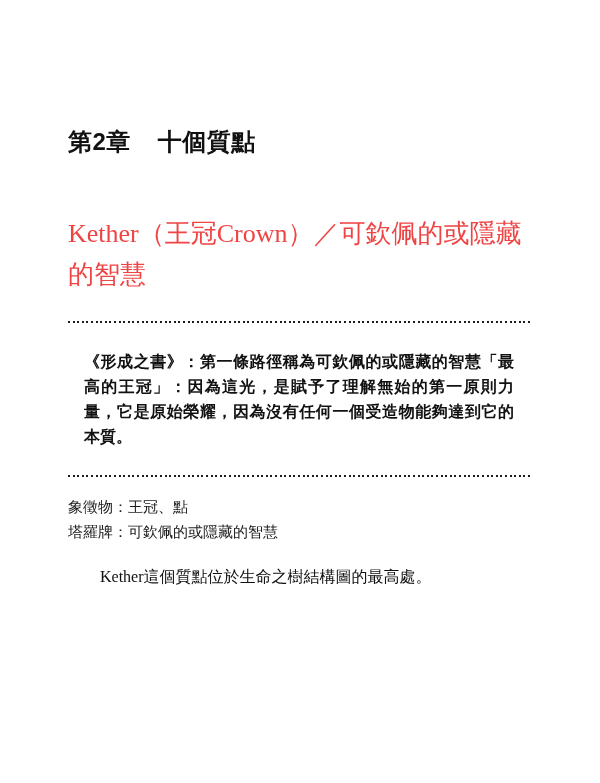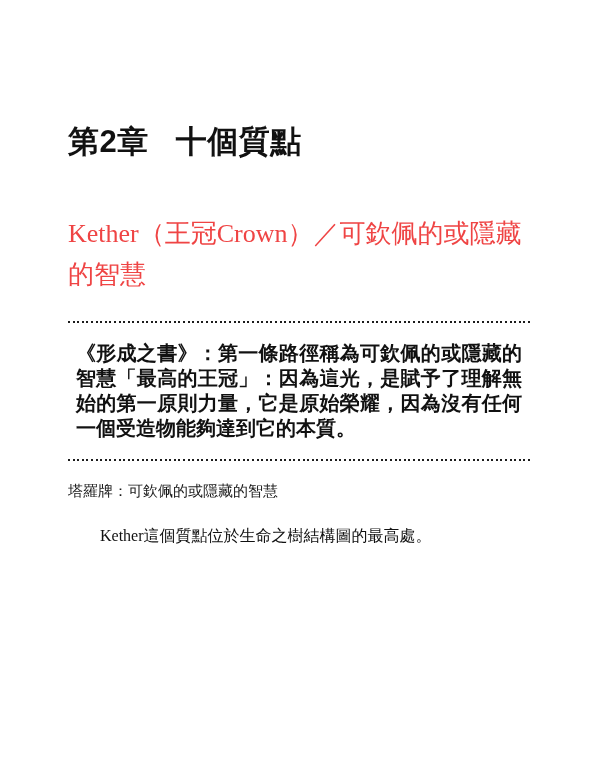--- a/index.html
+++ b/index.html
@@ -15,21 +15,21 @@
     overflow: hidden;
     box-sizing: border-box;
     padding: 124px 70px 0 68px;
     color: #111111;
   }
   
   .chapter-title {
     margin: 0;
     font-family: "Liberation Sans", sans-serif;
     font-weight: 700;
-    font-size: 31px;
+    font-size: 24px;
     line-height: 36px;
     color: #111111;
     letter-spacing: 0.5px;
     white-space: nowrap;
   }
   .chapter-title .chapter-name {
     margin-left: 27px;
   }
   
   .section-heading {
@@ -42,25 +42,25 @@
   }
   
   .quote-block {
     margin-top: 26px;
   }
   .dotted-rule {
     height: 2px;
     background-image: repeating-linear-gradient(to right, #1c1c1c 0px, #1c1c1c 2px, transparent 2px, transparent 4.6px);
   }
   .quote-text {
-    margin: 8px;
+    margin: 16px;
     padding: 10px 0 10px 0;
     font-family: "Liberation Sans", sans-serif;
     font-weight: 700;
-    font-size: 20px;
+    font-size: 16px;
     line-height: 25px;
     text-align: justify;
     color: #111111;
   }
   
   .attributes {
     margin-top: 17px;
     font-family: "Liberation Sans", sans-serif;
     font-weight: 400;
     font-size: 15px;
@@ -96,20 +96,21 @@
 
   <h2 class="section-heading">Kether（王冠Crown）／可欽佩的或隱藏的智慧</h2>
 
   <div class="quote-block">
     <div class="dotted-rule"></div>
     <p class="quote-text">《形成之書》：第一條路徑稱為可欽佩的或隱藏的智慧「最高的王冠」：因為這光，是賦予了理解無始的第一原則力量，它是原始榮耀，因為沒有任何一個受造物能夠達到它的本質。</p>
     <div class="dotted-rule"></div>
   </div>
 
   <div class="attributes">
+    <p class="attribute-line">象徵物：王冠、點</p>
     <p class="attribute-line">塔羅牌：可欽佩的或隱藏的智慧</p>
   </div>
 
   <div class="body-text">
     <p>Kether這個質點位於生命之樹結構圖的最高處。</p>
   </div>
 
 </div>
 
 </body></html>

